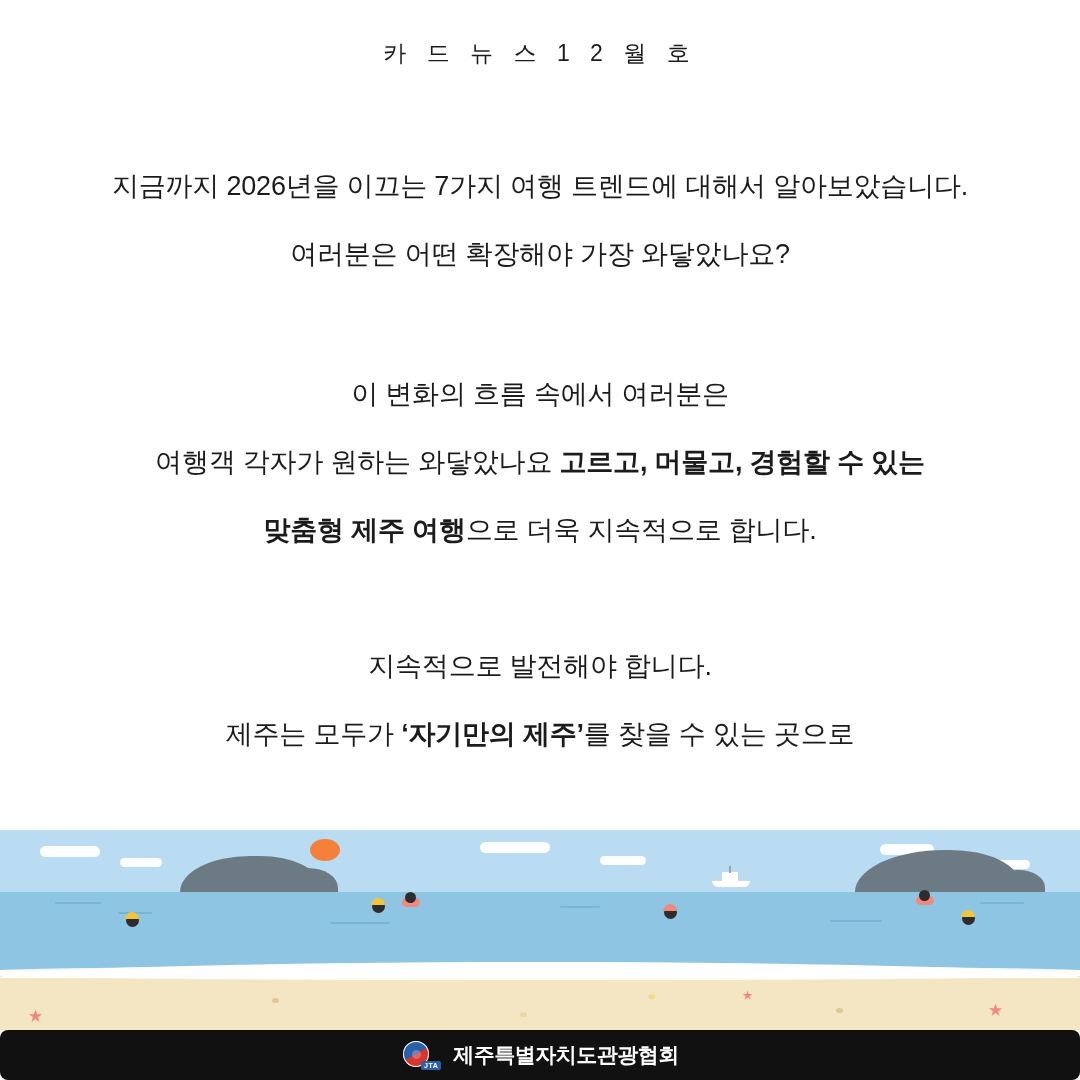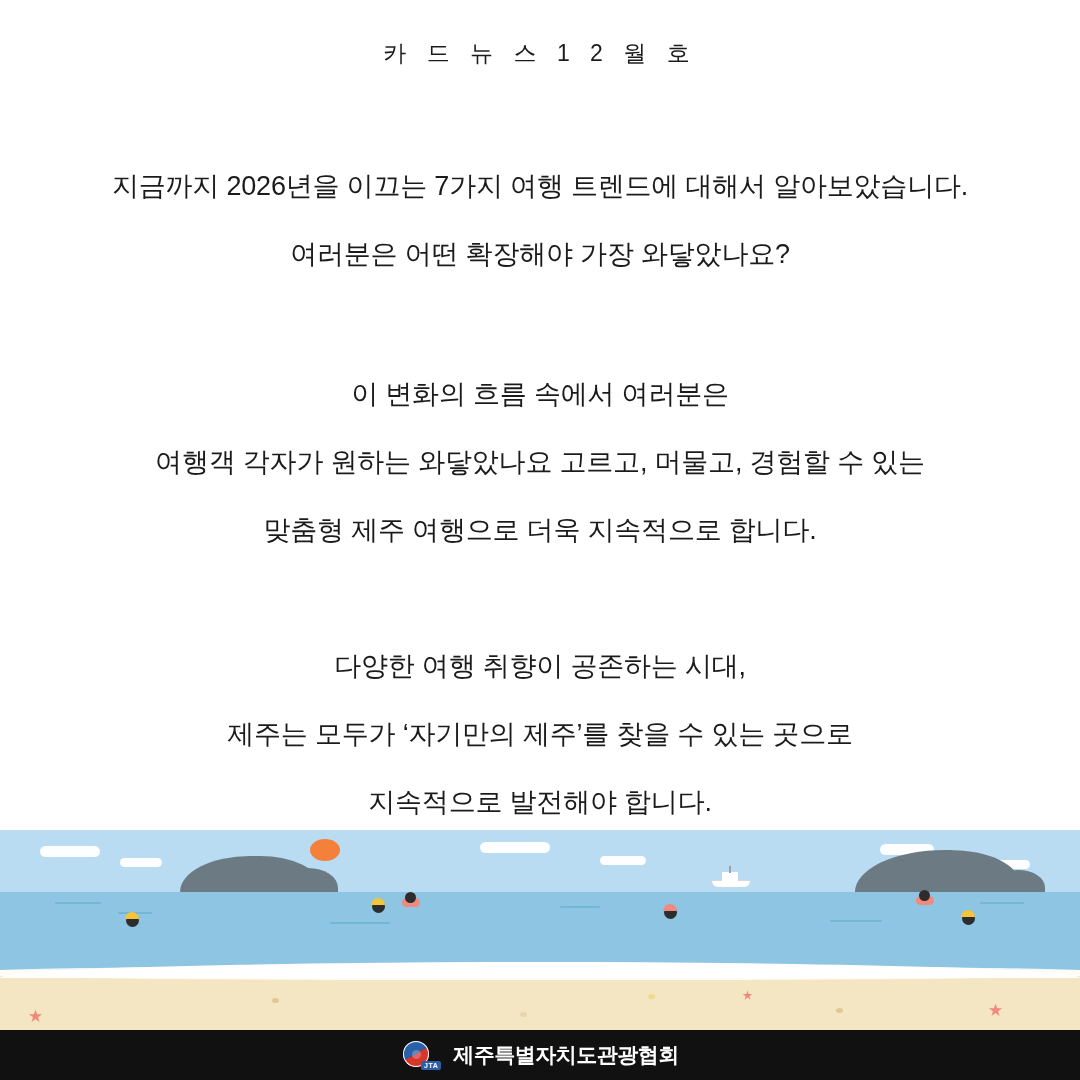--- a/index.html
+++ b/index.html
@@ -43,21 +43,21 @@
   }
   .para { margin: 12px; }
   .line {
     font-size: 27px;
     line-height: 68px;
     white-space: nowrap;
     letter-spacing: -0.2px;
   }
   .gap-lg { height: 48px; }
   .gap-md { height: 44px; }
-  b { font-weight: 400; }
+  b { font-weight: 700; }
 
   
   .scene {
     position: absolute;
     left: 0;
     bottom: 50px;
     width: 1080px;
     height: 200px;
     overflow: hidden;
   }
@@ -202,20 +202,21 @@
   
   .footer {
     position: absolute;
     left: 0; bottom: 0;
     width: 100%; height: 50px;
     background: #111111;
     display: flex;
     align-items: center;
     justify-content: center;
     gap: 12px;
+    border-radius: 8px;
   }
   .footer-logo {
     position: relative;
     width: 40px; height: 32px;
     display: flex;
     align-items: center;
     justify-content: center;
   }
   .taeguk {
     position: absolute;
@@ -280,27 +281,24 @@
       </div>
       <div class="line">
         <b>맞춤형 제주 여행</b><span>으로 더욱 지속적으로 합니다.</span>
       </div>
     </div>
 
     <div class="gap-md"></div>
 
     <div class="para">
       <div class="line">
-        <span>다양한 여행 취향이 공존하는 시대,</span>
+        <span>지속적으로 발전해야 합니다.</span>
       </div>
       <div class="line">
         <span>제주는 모두가 </span><b>‘자기만의 제주’</b><span>를 찾을 수 있는 곳으로</span>
-      </div>
-      <div class="line">
-        <span>지속적으로 발전해야 합니다.</span>
       </div>
     </div>
 
   </div>
 
   <div class="scene">
     <div class="sky"></div>
 
     <div class="sun"></div>
 

